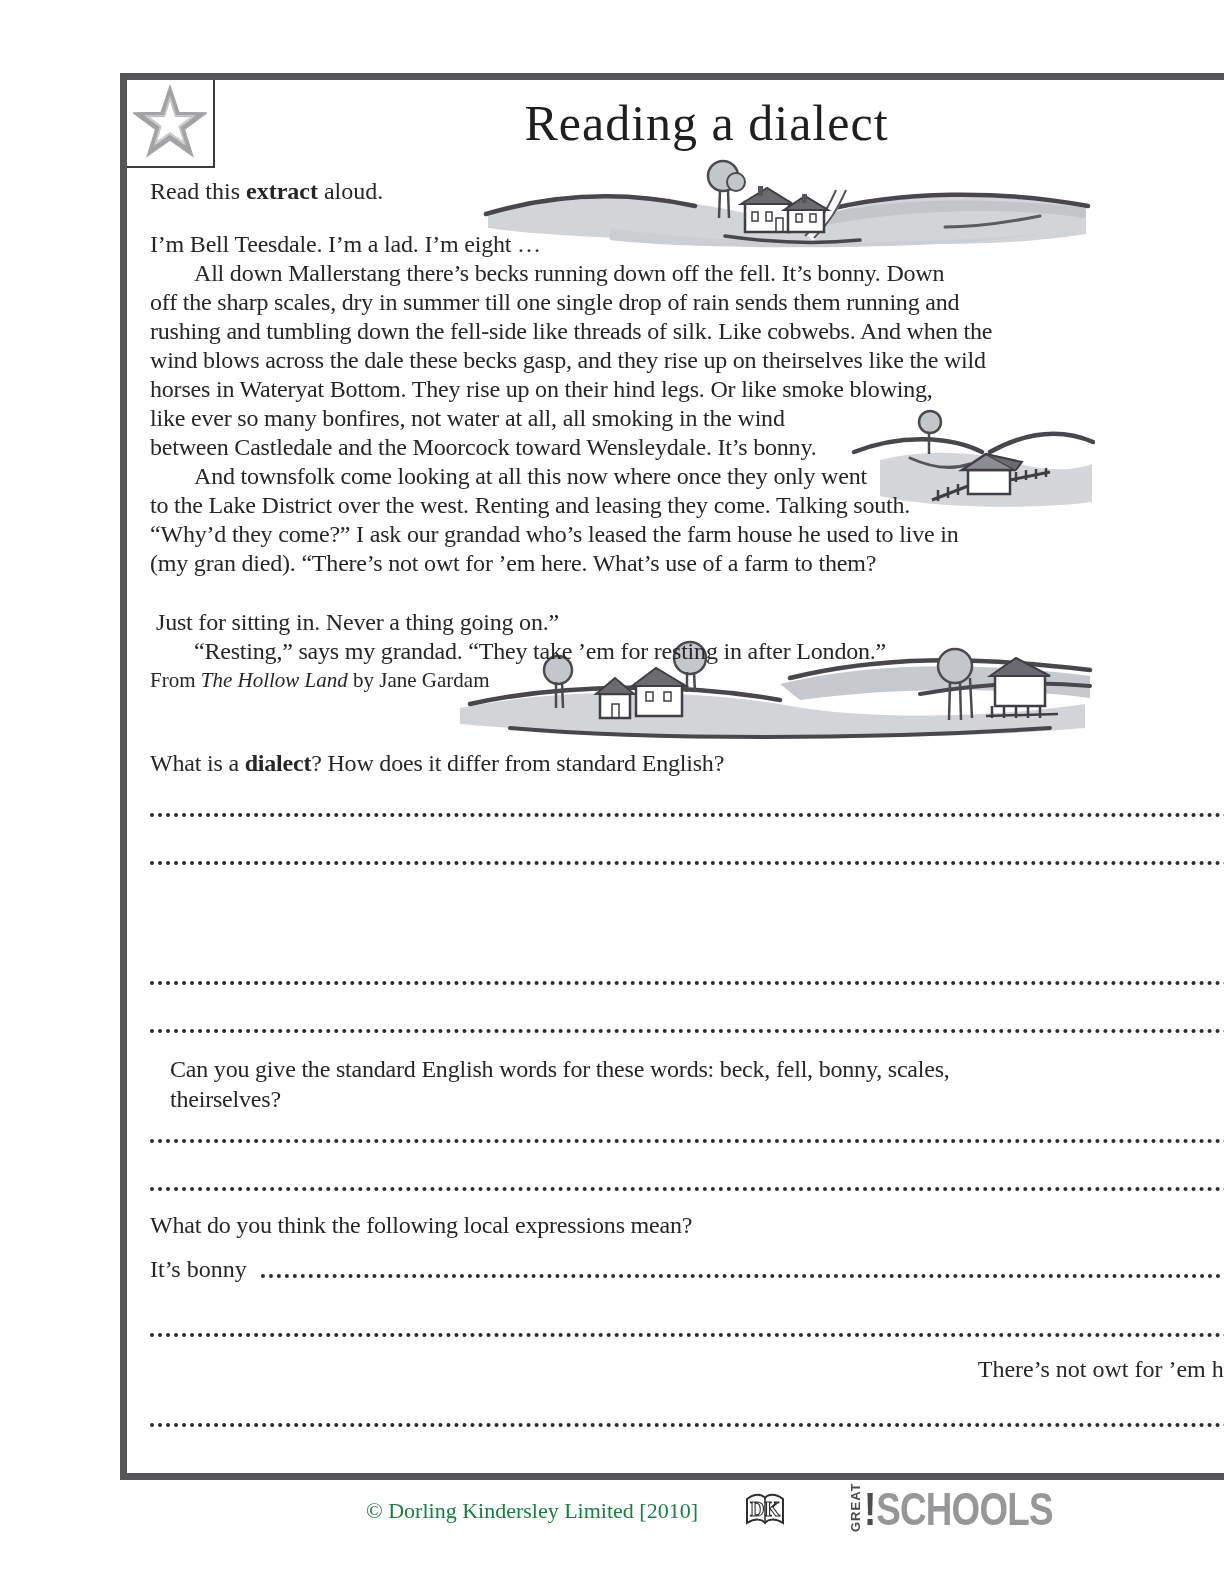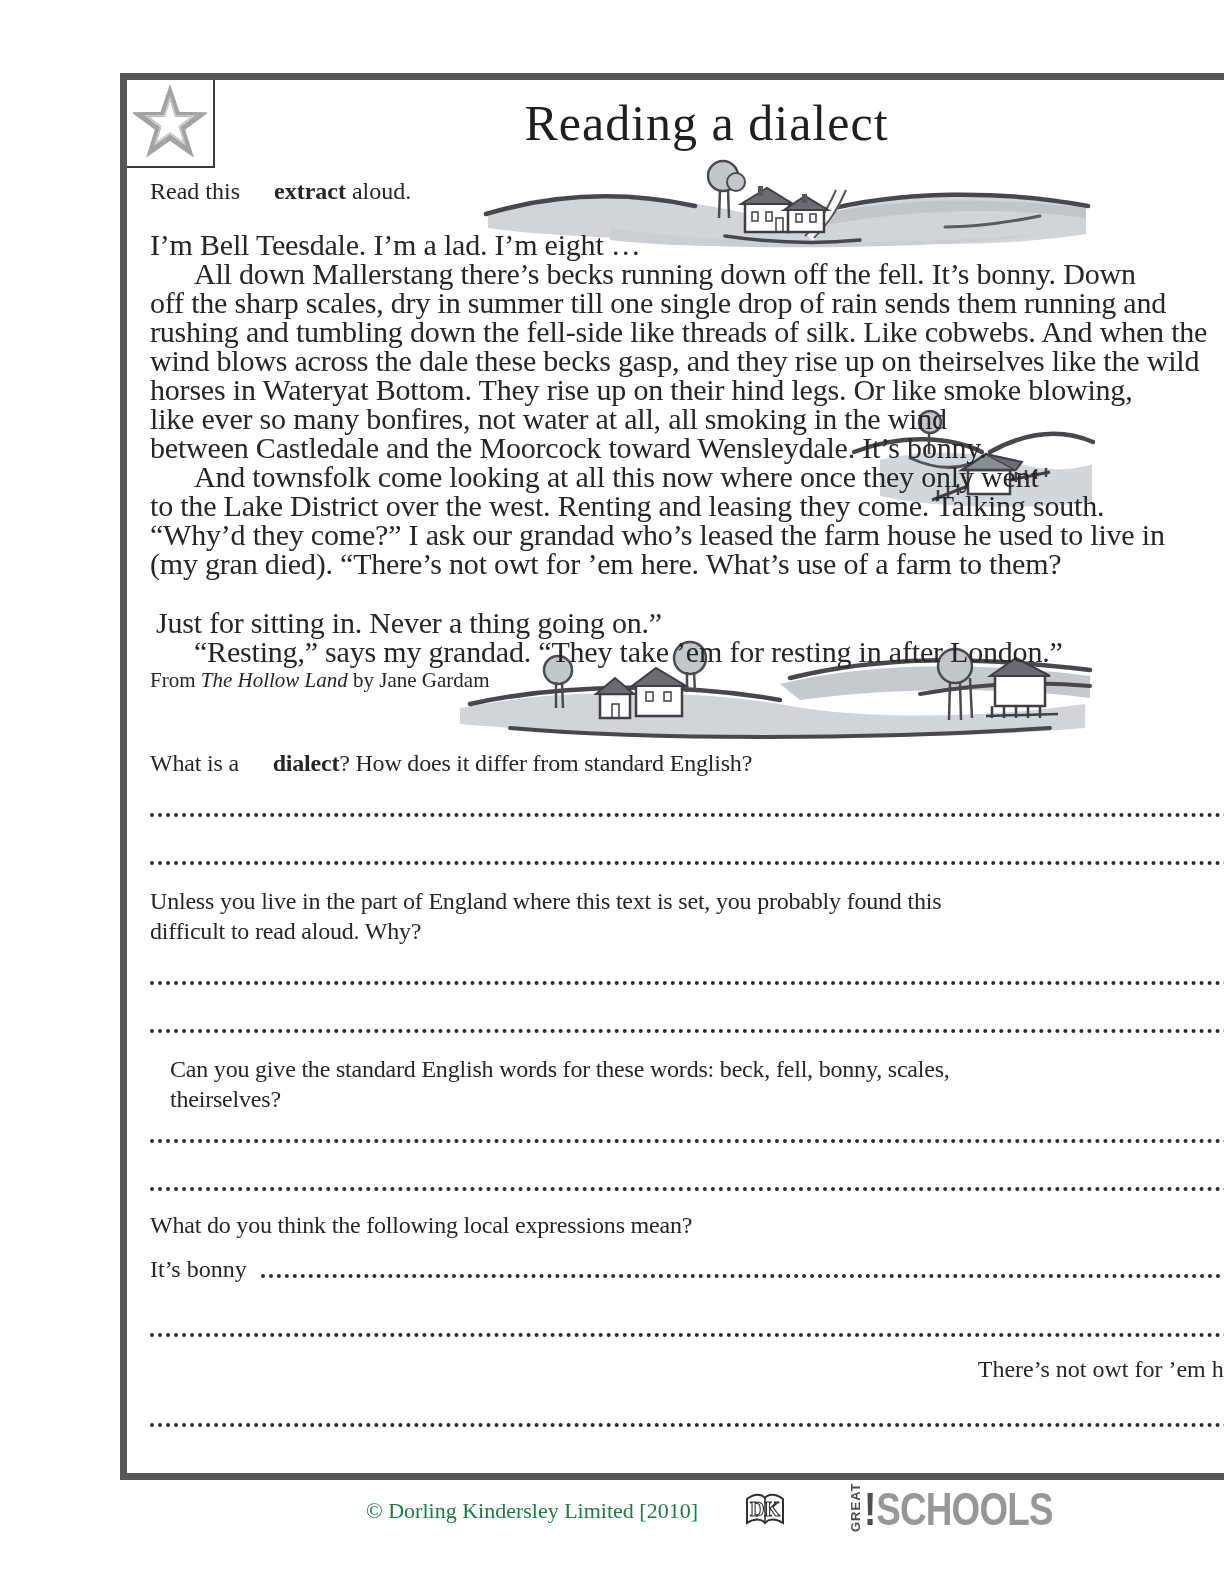--- a/index.html
+++ b/index.html
@@ -14,23 +14,23 @@
   .starbox {
     position:absolute; left:0; top:0; width:86px; height:86px; background:#fff;
     border-right:2px solid #3a3a3a; border-bottom:2px solid #3a3a3a;
     display:flex; align-items:center; justify-content:center; z-index:3;
   }
   .title {
     position:absolute; left:0; right:0; top:14px; text-align:center;
     font-size:50px; color:#1f1f1f; letter-spacing:1px; z-index:2;
   }
   .instr { position:absolute; left:23px; top:98px; font-size:24px; z-index:2; }
-  .instr b, .q b { font-weight:bold;margin-left:28px; }
+  .instr b, .q b { font-weight:bold; }
   .passage {
-    position:absolute; left:23px; top:150px; font-size:30px; line-height:29px;
+    position:absolute; left:23px; top:150px; font-size:24px; line-height:29px;
     white-space:nowrap; z-index:2; letter-spacing:-0.2px;
   }
   .pline.ind { text-indent:44px; }
   .pline.sp  { text-indent:6px;margin-top:30px; }
   .illo { position:absolute; z-index:1; }
   .src { position:absolute; left:23px; top:588px; font-size:21px; z-index:2; }
   .src i { font-style:italic;text-align:right; }
   .q {
     position:absolute; left:23px; font-size:24px; line-height:30px; z-index:2;
     white-space:nowrap; letter-spacing:-0.2px;
@@ -168,24 +168,20 @@
     <path d="M540 48 L566 30 L600 48 Z" fill="#6b6b70" stroke="#3e3e43" stroke-width="2"></path>
     <path d="M536 88 L608 86" stroke="#3e3e43" stroke-width="2.5"></path>
     <path d="M542 78 L542 90 M554 78 L554 90 M566 78 L566 90 M578 78 L578 90 M590 78 L590 90" stroke="#3e3e43" stroke-width="2.5"></path>
   </svg>
 
   <div class="q" style="top:668px;"><span>What is a </span><b>dialect</b><span>? How does it differ from standard English?</span></div>
 
   <div class="ans" style="top:728px;"></div>
   <div class="ans" style="top:776px;"></div>
 
-  <div class="q" style="top:806px;">
-    <div>Unless you live in the part of England where this text is set, you probably found this</div>
-    <div>difficult to read aloud. Why?</div>
-  </div>
 
   <div class="ans" style="top:896px;"></div>
   <div class="ans" style="top:944px;"></div>
 
   <div class="q" style="top:974px;margin-left:20px;">
     <div>Can you give the standard English words for these words: beck, fell, bonny, scales,</div>
     <div>theirselves?</div>
   </div>
 
   <div class="ans" style="top:1054px;"></div>

